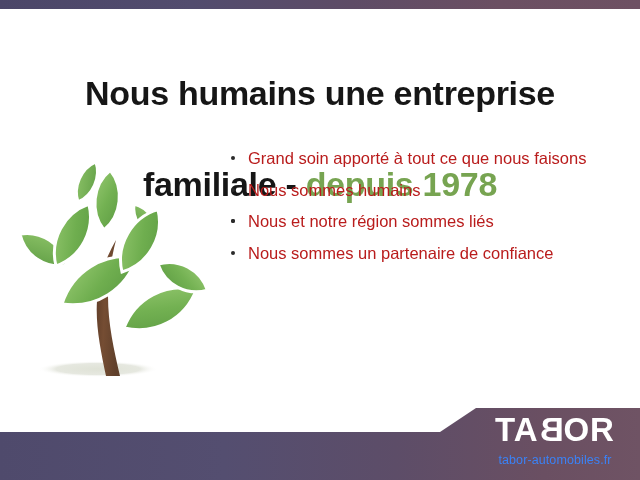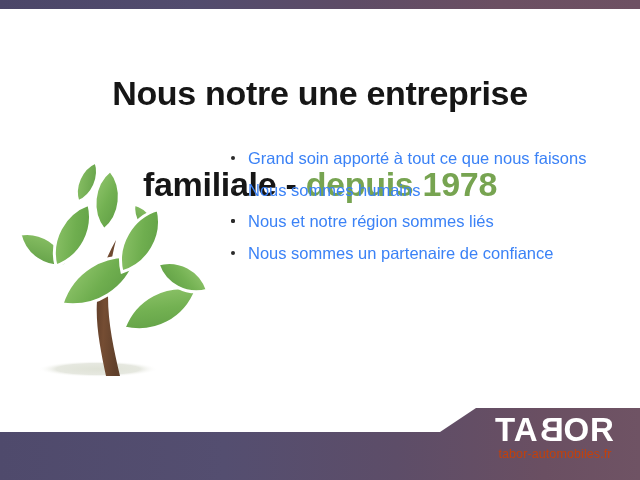--- a/index.html
+++ b/index.html
@@ -56,21 +56,21 @@
     margin: 0;
     padding: 0;
     list-style: none;
   }
   .bullets li {
     position: relative;
     padding-left: 18px;
     margin-bottom: 12.5px;
     font-size: 16.5px;
     line-height: 19px;
-    color: #3b82f6;
+    color: #b91c1c;
     white-space: nowrap;
   }
   .bullets li .dot {
     position: absolute;
     left: 1px;
     top: 7px;
     width: 4px;
     height: 4px;
     border-radius: 50%;
     background: #2b2b2b;
@@ -115,36 +115,36 @@
     color: #ffffff;
     line-height: 34px;
     height: 34px;
   }
   .logo-word .flip-b {
     display: inline-block;
     transform: scaleX(-1);
   }
   .logo-tag {
     display: block;
-    margin-top: 0;
+    margin-top: 6px;
     font-size: 12.5px;
-    color: #c2410c;
+    color: #3b82f6;
     letter-spacing: 0.1px;
     line-height: 15px;
   }
 </style>
 </head>
 <body>
 
 <div id="slide">
 
   <div class="top-bar"></div>
 
   <div class="headline">
-    <span class="line1">Nous notre une entreprise</span>
+    <span class="line1">Nous humains une entreprise</span>
     <span class="line2"><span>familiale - </span><span class="accent">depuis 1978</span></span>
   </div>
 
   <div class="tree">
     <svg width="200" height="240" viewBox="0 0 200 240" xmlns="http://www.w3.org/2000/svg">
       <defs>
         <linearGradient id="lg1" x1="0" y1="0" x2="1" y2="1">
           <stop offset="0%" stop-color="#93c76e"></stop>
           <stop offset="55%" stop-color="#6fae4f"></stop>
           <stop offset="100%" stop-color="#5e9d44"></stop>

